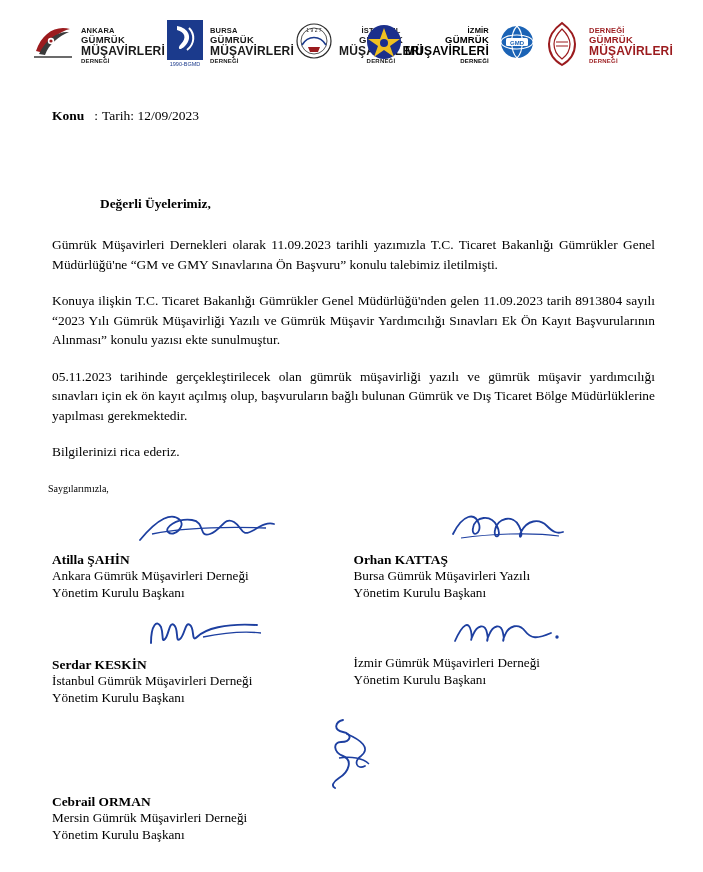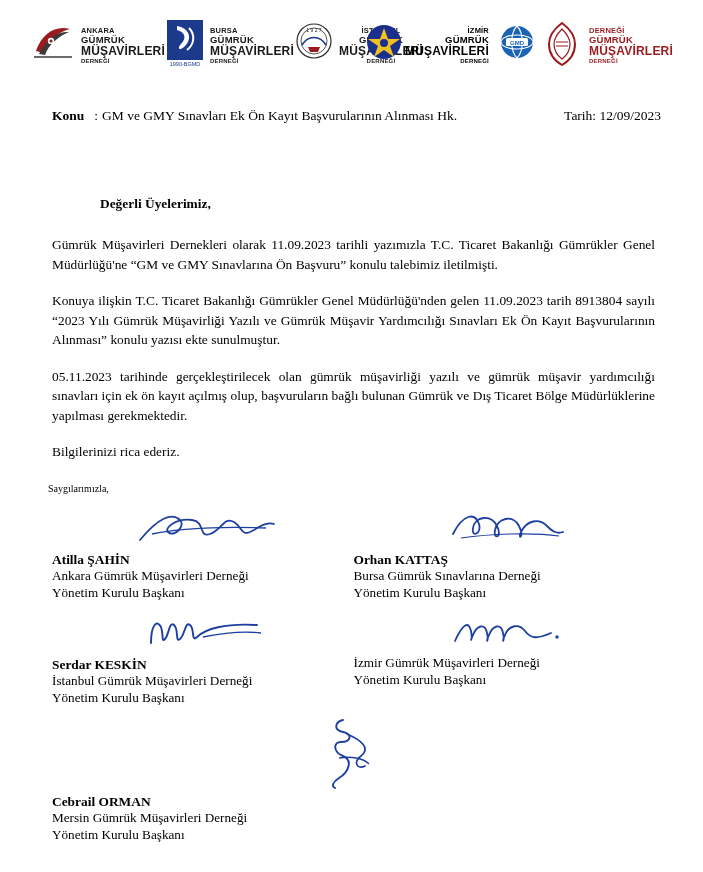--- a/index.html
+++ b/index.html
@@ -221,21 +221,20 @@
       <span class="l2">GÜMRÜK</span>
       <span class="l3">MÜŞAVİRLERİ</span>
       <span class="l4">DERNEĞİ</span>
     </span>
   </div>
 </div>
 
 <div class="meta-row">
   <span class="meta-label">Konu</span>
   <span class="meta-colon">:</span>
-  <span class="meta-subject">GM ve GMY Sınavları Ek Ön Kayıt Başvurularının Alınması Hk.</span>
   <span class="meta-date">Tarih: 12/09/2023</span>
 </div>
 
 <div class="body-wrap">
   <div class="salutation">Değerli Üyelerimiz,</div>
 
   <p class="para">Gümrük Müşavirleri Dernekleri olarak 11.09.2023 tarihli yazımızla T.C. Ticaret Bakanlığı Gümrükler Genel Müdürlüğü'ne “GM ve GMY Sınavlarına Ön Başvuru” konulu talebimiz iletilmişti.</p>
   <p class="para">Konuya ilişkin T.C. Ticaret Bakanlığı Gümrükler Genel Müdürlüğü'nden gelen 11.09.2023 tarih 8913804 sayılı “2023 Yılı Gümrük Müşavirliği Yazılı ve Gümrük Müşavir Yardımcılığı Sınavları Ek Ön Kayıt Başvurularının Alınması” konulu yazısı ekte sunulmuştur.</p>
   <p class="para">05.11.2023 tarihinde gerçekleştirilecek olan gümrük müşavirliği yazılı ve gümrük müşavir yardımcılığı sınavları için ek ön kayıt açılmış olup, başvuruların bağlı bulunan Gümrük ve Dış Ticaret Bölge Müdürlüklerine yapılması gerekmektedir.</p>
 
@@ -259,21 +258,21 @@
   </div>
 
   <div class="sig-cell">
     <div class="sig-ink">
       <svg width="130" height="46" viewBox="0 0 130 46" aria-hidden="true">
         <path d="M14 30 C24 10, 36 8, 40 20 C43 30, 32 34, 34 24 C36 12, 52 10, 58 22 C64 34, 54 36, 56 26 C58 14, 74 10, 80 22 C86 34, 78 36, 82 28 C88 16, 100 14, 108 22 C114 28, 118 30, 124 28" fill="none" stroke="#1d3fa0" stroke-width="1.8" stroke-linecap="round"></path>
         <path d="M22 34 C50 30, 92 28, 120 32" fill="none" stroke="#1d3fa0" stroke-width="1.2"></path>
       </svg>
     </div>
     <div class="sig-name">Orhan KATTAŞ</div>
-    <div class="sig-org">Bursa Gümrük Sınavlarına Derneği</div>
+    <div class="sig-org">Bursa Gümrük Müşavirleri Yazılı</div>
     <div class="sig-role">Yönetim Kurulu Başkanı</div>
   </div>
 
   <div class="sig-cell">
     <div class="sig-ink">
       <svg width="140" height="46" viewBox="0 0 140 46" aria-hidden="true">
         <path d="M18 34 C18 16, 24 10, 28 18 C31 26, 28 34, 32 30 C36 26, 36 12, 41 16 C46 20, 42 34, 47 30 C52 26, 52 12, 57 16 C62 20, 58 34, 64 28 C72 20, 92 14, 124 16" fill="none" stroke="#1d3fa0" stroke-width="1.9" stroke-linecap="round"></path>
         <path d="M70 28 C90 24, 112 22, 128 24" fill="none" stroke="#1d3fa0" stroke-width="1.3"></path>
       </svg>
     </div>

